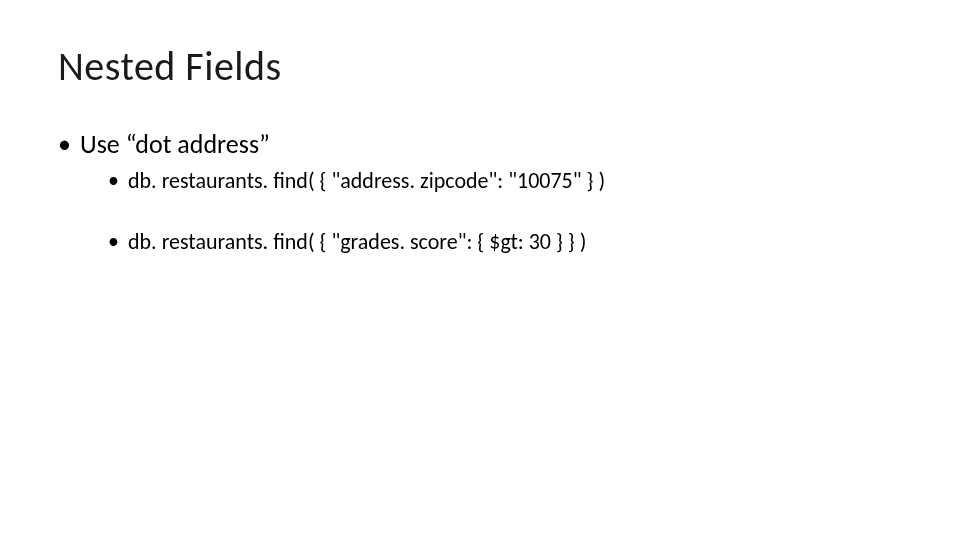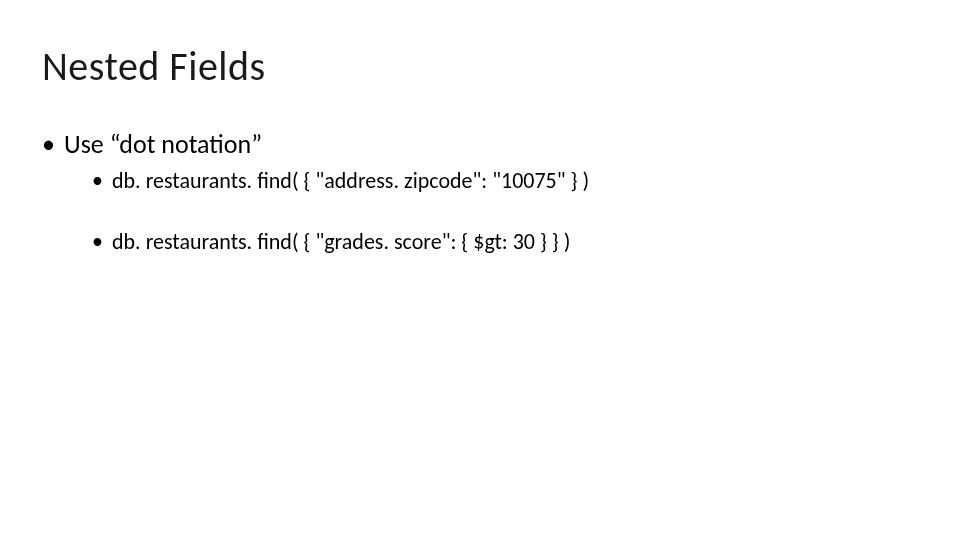--- a/index.html
+++ b/index.html
@@ -8,21 +8,21 @@
     width: 960px;
     height: 540px;
     background: #ffffff;
     font-family: "Calibri", "Segoe UI", Arial, sans-serif;
     color: #000000;
   }
   .slide {
     box-sizing: border-box;
     width: 960px;
     height: 460px;
-    padding: 42px 58px 0 42px;
+    padding: 42px 58px 0 58px;
     position: relative;
   }
   .title {
     font-size: 40px;
     font-weight: 400;
     letter-spacing: 0.5px;
     margin: 0 0 36px 0;
     color: #1a1a1a;
     font-family: "Calibri Light", "Segoe UI Light", "Calibri", Arial, sans-serif;
   }
@@ -68,21 +68,21 @@
   }
 </style>
 </head>
 <body>
 
 <div class="slide">
   <h1 class="title">Nested Fields</h1>
 
   <ul class="level1">
     <li>
-      <span>Use “dot notation”</span>
+      <span>Use “dot address”</span>
       <ul class="level2">
         <li>
           <span>db. restaurants. find( { "address. zipcode": "10075" } )</span>
         </li>
         <li>
           <span>db. restaurants. find( { "grades. score": { $gt: 30 } } )</span>
         </li>
       </ul>
     </li>
   </ul>

